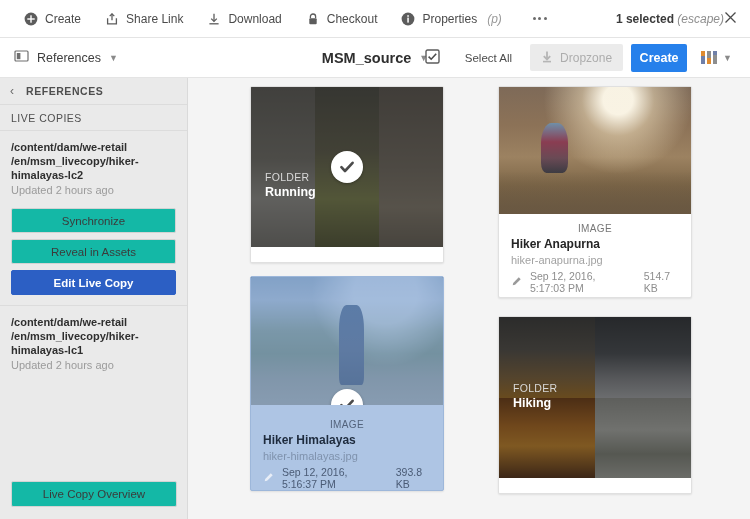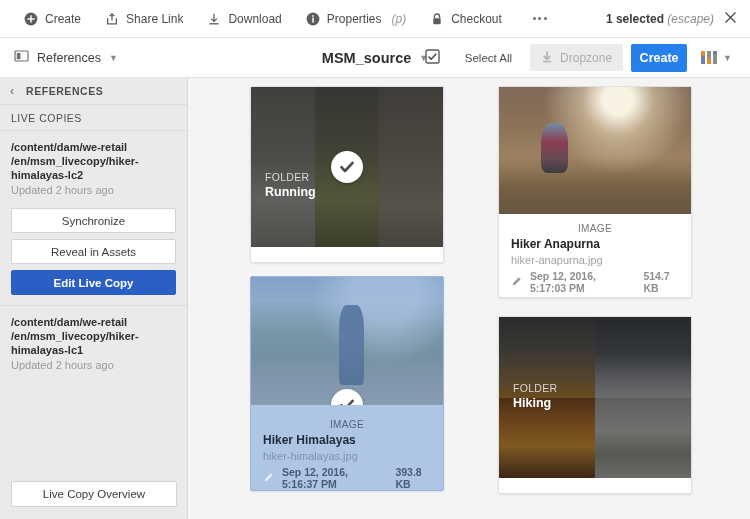--- a/index.html
+++ b/index.html
@@ -30,21 +30,21 @@
   .act svg { display: block; }
 
   .more-btn {
     display: flex; align-items: center; justify-content: center;
     height: 38px; width: 40px; cursor: pointer; margin-left: 6px;
   }
   .more-dots { display: flex; gap: 2.5px; }
   .more-dots i { width: 3px; height: 3px; border-radius: 50%; background: #6b6b6b; display: block; }
 
   .sel-area {
-    margin-left: auto; display: flex; align-items: center; gap: 10px;
+    margin-left: auto; display: flex; align-items: center; gap: 0;
     padding-right: 13px; font-size: 12px;
   }
   .sel-text { color: #3b3b3b; font-weight: bold; }
   .sel-text .esc { color: #8e8e8e; font-style: italic; font-weight: normal; }
   .close-x { cursor: pointer; display: flex; align-items: center; }
 
   
   .railbar {
     position: absolute; left: 0; top: 38px; width: 750px; height: 40px;
     background: #fff; border-bottom: 1px solid #e4e4e4;
@@ -103,21 +103,21 @@
     font-size: 10.5px; letter-spacing: .5px; color: #4e4e4e; font-weight: normal;
     border-bottom: 1px solid #dcdcdc;
   }
   .lc-item { padding: 9px 11px 4px 11px; border-bottom: 1px solid #dcdcdc; }
   .lc-item.nb { border-bottom: none; }
   .lc-path { font-size: 11px; color: #2f2f2f; font-weight: bold; line-height: 14px; }
   .lc-upd { font-size: 11px; color: #9b9b9b; margin-top: 2px; }
   .lc-actions { padding: 8px 11px 10px 11px; }
   .rbtn {
     display: flex; align-items: center; justify-content: center;
-    height: 25px; width: 100%; background: #ffffff; border: 1px solid #d3d3d3;
+    height: 25px; width: 100%; background: #14b8a6; border: 1px solid #d3d3d3;
     font-size: 11.5px; color: #3b3b3b; border-radius: 2px; cursor: pointer;
     margin-bottom: 6px;
   }
   .rbtn.primary { background: #2c5fc4; border-color: #2c5fc4; color: #fff; font-weight: bold; margin-bottom: 0; }
   .rail-foot { position: absolute; left: 0; bottom: 0; width: 188px; padding: 10px 11px 12px 11px; }
   .rail-foot .rbtn { margin-bottom: 0; height: 26px; }
 
   
   .content {
     position: absolute; left: 188px; top: 78px; width: 562px; height: 441px;
@@ -149,21 +149,21 @@
   }
   .check.lower { top: auto; bottom: -16px; transform: translateX(-50%); }
 
   .meta { padding: 9px 12px 10px 12px; }
   .m-kind { font-size: 10px; color: #767676; letter-spacing: .4px; text-align: center; }
   .card.selected .m-kind { color: #53637c; }
   .m-title { font-size: 12px; color: #252525; font-weight: bold; margin-top: 3px; }
   .card.selected .m-title { color: #1e2b3d; }
   .m-file { font-size: 11px; color: #a2a2a2; margin-top: 3px; }
   .card.selected .m-file { color: #7f92ad; }
-  .m-row { display: flex; align-items: center; gap: 8px; margin-top: 4px; font-size: 10.5px; color: #8d8d8d; font-weight: bold; }
+  .m-row { display: flex; align-items: center; gap: 8px; margin-top: 4px; font-size: 10.5px; color: #8d8d8d; }
   .card.selected .m-row { color: #4a5b75; }
   .m-row .sz { margin-left: 6px; }
 
   
   .im-run1 { background:
       linear-gradient(180deg,#6c6a62 0%,#8a887e 45%,#bdbcb6 70%,#8e8d86 100%); }
   .im-run2 { background:
       linear-gradient(180deg,#4f4f43 0%,#6e6c4f 40%,#9aa355 70%,#5d6234 100%); }
   .im-run3 { background:
       linear-gradient(180deg,#6a6257 0%,#8c8272 50%,#a59984 75%,#7c7363 100%); }
@@ -241,37 +241,37 @@
             <path d="M4.2 6.6L7 9.4l2.8-2.8" fill="none" stroke="#5c5c5c" stroke-width="1.3"></path>
             <path d="M2.4 11.8h9.2" stroke="#5c5c5c" stroke-width="1.3"></path>
           </svg>
       </span>
       <span class="lbl">Download</span>
     </div>
 
     <div class="act">
       <span>
         <svg width="14" height="14" viewBox="0 0 14 14">
+            <path d="M4.4 6.2V4.6a2.6 2.6 0 0 1 5.2 0v1.6" fill="none" stroke="#5c5c5c" stroke-width="1.3"></path>
+            <rect x="3.3" y="6.2" width="7.4" height="6" rx="1" fill="#5c5c5c"></rect>
+          </svg>
+      </span>
+      <span class="lbl">Checkout</span>
+    </div>
+
+    <div class="act">
+      <span>
+        <svg width="14" height="14" viewBox="0 0 14 14">
             <circle cx="7" cy="7" r="6.4" fill="#5c5c5c"></circle>
             <rect x="6.3" y="5.6" width="1.5" height="5" fill="#fff"></rect>
             <rect x="6.3" y="3.2" width="1.5" height="1.6" fill="#fff"></rect>
           </svg>
       </span>
       <span class="lbl">Properties</span>
       <span class="shortcut">(p)</span>
-    </div>
-
-    <div class="act">
-      <span>
-        <svg width="14" height="14" viewBox="0 0 14 14">
-            <path d="M4.4 6.2V4.6a2.6 2.6 0 0 1 5.2 0v1.6" fill="none" stroke="#5c5c5c" stroke-width="1.3"></path>
-            <rect x="3.3" y="6.2" width="7.4" height="6" rx="1" fill="#5c5c5c"></rect>
-          </svg>
-      </span>
-      <span class="lbl">Checkout</span>
     </div>
 
 
     <div class="more-btn">
       <span class="more-dots">
           <i></i>
           <i></i>
           <i></i>
         </span>
     </div>

